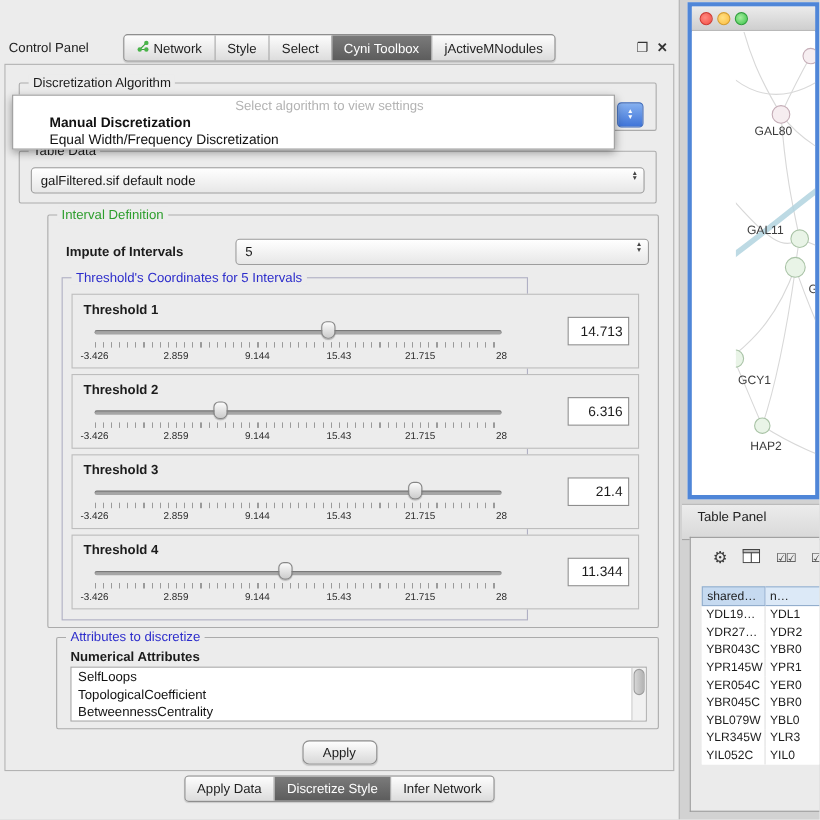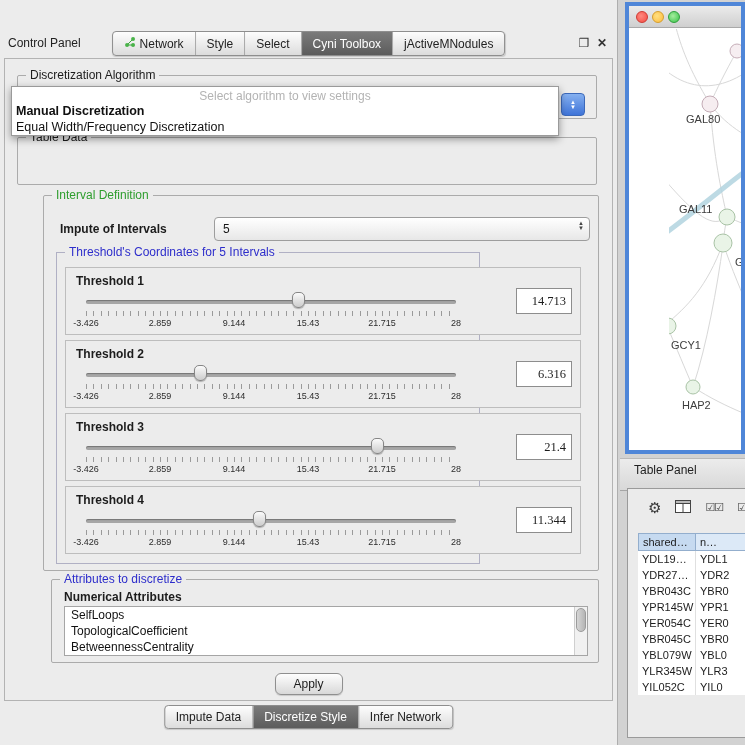--- a/index.html
+++ b/index.html
@@ -23,21 +23,21 @@
   .cp-main { position:absolute; left:4px; top:58px; width:609px; height:643px; border:1px solid #b3b3b3; background:#ececec; }
 
   .groupbox { position:absolute; border:1px solid #ababab; border-radius:2px; }
   .legend { position:absolute; top:-8px; left:8px; background:#ececec; padding:0 4px; font-size:12px; line-height:14px; }
   .legend.green { color:#2e9e2e; }
   .legend.blue { color:#2d2dcb; }
 
   
   .algo-group { left:12px; top:16px; width:580px; height:44px; }
   .combo-blue-btn { position:absolute; left:556px; top:34px; width:24px; height:23px; border-radius:4px; border:1px solid #3c69ba; background:linear-gradient(#85b0f0,#3f74d8); z-index:5; display:flex; flex-direction:column; align-items:center; justify-content:center; color:#fff; font-size:6px; line-height:5px; }
-  .dropdown-popup { position:absolute; left:6px; top:27px; width:548px; height:50px; background:#fff; border:1px solid #9a9a9a; box-shadow:0 3px 8px rgba(0,0,0,.4); z-index:10; }
+  .dropdown-popup { position:absolute; left:6px; top:27px; width:548px; height:50px; background:#fff; border:1px solid #9a9a9a; box-shadow:0 3px 8px rgba(0,0,0,.4); z-index:10;padding-left:29px; }
   .dd-placeholder { text-align:center; color:#b3b3b3; font-size:12px; padding-top:2px; height:16px; }
   .dd-item { font-size:12.5px; padding:1px 4px; height:16px; color:#111; }
   .dd-item.bold { font-weight:bold; }
 
   
   .combo { position:absolute; background:linear-gradient(#ffffff,#e7e7e7); border:1px solid #9d9d9d; border-radius:4px; height:24px; line-height:22px; padding-left:8px; color:#161616; }
   .combo .arrows { position:absolute; right:5px; top:3px; display:flex; flex-direction:column; font-size:6px; line-height:5px; color:#444; }
 
   .table-data-group { left:12px; top:78px; width:580px; height:48px; }
   .td-combo { left:10px; top:14px; width:558px; }
@@ -48,21 +48,21 @@
 
   .thr-group { position:absolute; left:12px; top:56px; width:424px; height:312px; border:1px solid #b0b0c4; }
   .thr-panel { position:absolute; left:8px; width:516px; height:68px; border:1px solid #bdbdbd; background:#ececec; }
   .thr-label { position:absolute; left:10px; top:6px; font-weight:bold; font-size:12px; }
   .slider { position:absolute; left:20px; top:18px; width:370px; height:46px; }
   .track { position:absolute; left:0; right:0; top:14px; height:4px; background:#a6a6a6; border-radius:2px; box-shadow:inset 0 1px 1px rgba(0,0,0,.3); }
   .thumb { position:absolute; top:6px; width:13px; height:16px; background:linear-gradient(#fbfbfb,#cccccc); border:1px solid #868686; border-radius:5px 5px 6px 6px; box-shadow:0 1px 1px rgba(0,0,0,.25); }
   .ticks { position:absolute; left:0; right:0; top:25px; height:5px; background:repeating-linear-gradient(90deg,#9a9a9a 0 1px,transparent 1px 7.4px); }
   .tick-labels { position:absolute; left:0; right:0; top:32px; height:11px; }
   .tick-labels span { position:absolute; transform:translateX(-50%); font-size:9px; color:#2c2c2c; white-space:nowrap; }
-  .valbox { position:absolute; right:8px; top:20px; width:56px; height:26px; background:#fff; border:1px solid #8d8d8d; font-size:12.5px; line-height:24px; text-align:right; padding-right:5px;font-family:Liberation Serif, serif; }
+  .valbox { position:absolute; right:8px; top:20px; width:56px; height:26px; background:#fff; border:1px solid #8d8d8d; font-size:12.5px; line-height:24px; text-align:right; padding-right:5px; }
 
   .attr-group { left:46px; top:520px; width:548px; height:84px; }
   .attr-subtitle { position:absolute; left:12px; top:10px; font-weight:bold; }
   .attr-list { position:absolute; left:12px; top:26px; width:524px; height:50px; background:#fff; border:1px solid #a5a5a5; overflow:hidden; }
   .attr-item { font-size:12px; line-height:16px; padding-left:6px; color:#111; }
   .vscroll { position:absolute; right:0; top:0; width:13px; height:100%; background:#f1f1f1; border-left:1px solid #cfcfcf; }
   .vthumb { position:absolute; left:1px; top:1px; width:10px; height:24px; background:linear-gradient(90deg,#d6d6d6,#b4b4b4); border:1px solid #9b9b9b; border-radius:5px; }
 
   .apply-btn { position:absolute; left:50%; top:614px; transform:translateX(-50%); width:68px; height:22px; border:1px solid #8f8f8f; border-radius:6px; background:linear-gradient(#fefefe,#d8d8d8); text-align:center; line-height:20px; font-size:12px; box-shadow:0 1px 1px rgba(0,0,0,.15); }
 
@@ -144,20 +144,27 @@
         <span>▼</span>
       </div>
     <div class="dropdown-popup">
       <div class="dd-placeholder">Select algorithm to view settings</div>
       <div class="dd-item bold">Manual Discretization</div>
       <div class="dd-item">Equal Width/Frequency Discretization</div>
     </div>
 
     <div class="groupbox table-data-group">
       <span class="legend">Table Data</span>
+      <div class="combo td-combo">
+        <span>galFiltered.sif default node</span>
+        <span class="arrows">
+            <span>▲</span>
+            <span>▼</span>
+          </span>
+      </div>
     </div>
 
     <div class="groupbox interval-group">
       <span class="legend green">Interval Definition</span>
       <span class="num-label">Impute of Intervals</span>
       <div class="combo num-combo">
         <span>5</span>
         <span class="arrows">
             <span>▲</span>
             <span>▼</span>
@@ -252,21 +259,21 @@
             <div class="vthumb"></div>
           </div>
       </div>
     </div>
 
     <div class="apply-btn">Apply</div>
   </div>
 
   <div class="cp-bottom-tabbar seg">
     <div class="tab">
-        <span>Impute Data</span>
+        <span>Apply Data</span>
       </div>
     <div class="tab sel">
         <span>Discretize Style</span>
       </div>
     <div class="tab">
         <span>Infer Network</span>
       </div>
   </div>
 </div>
 

